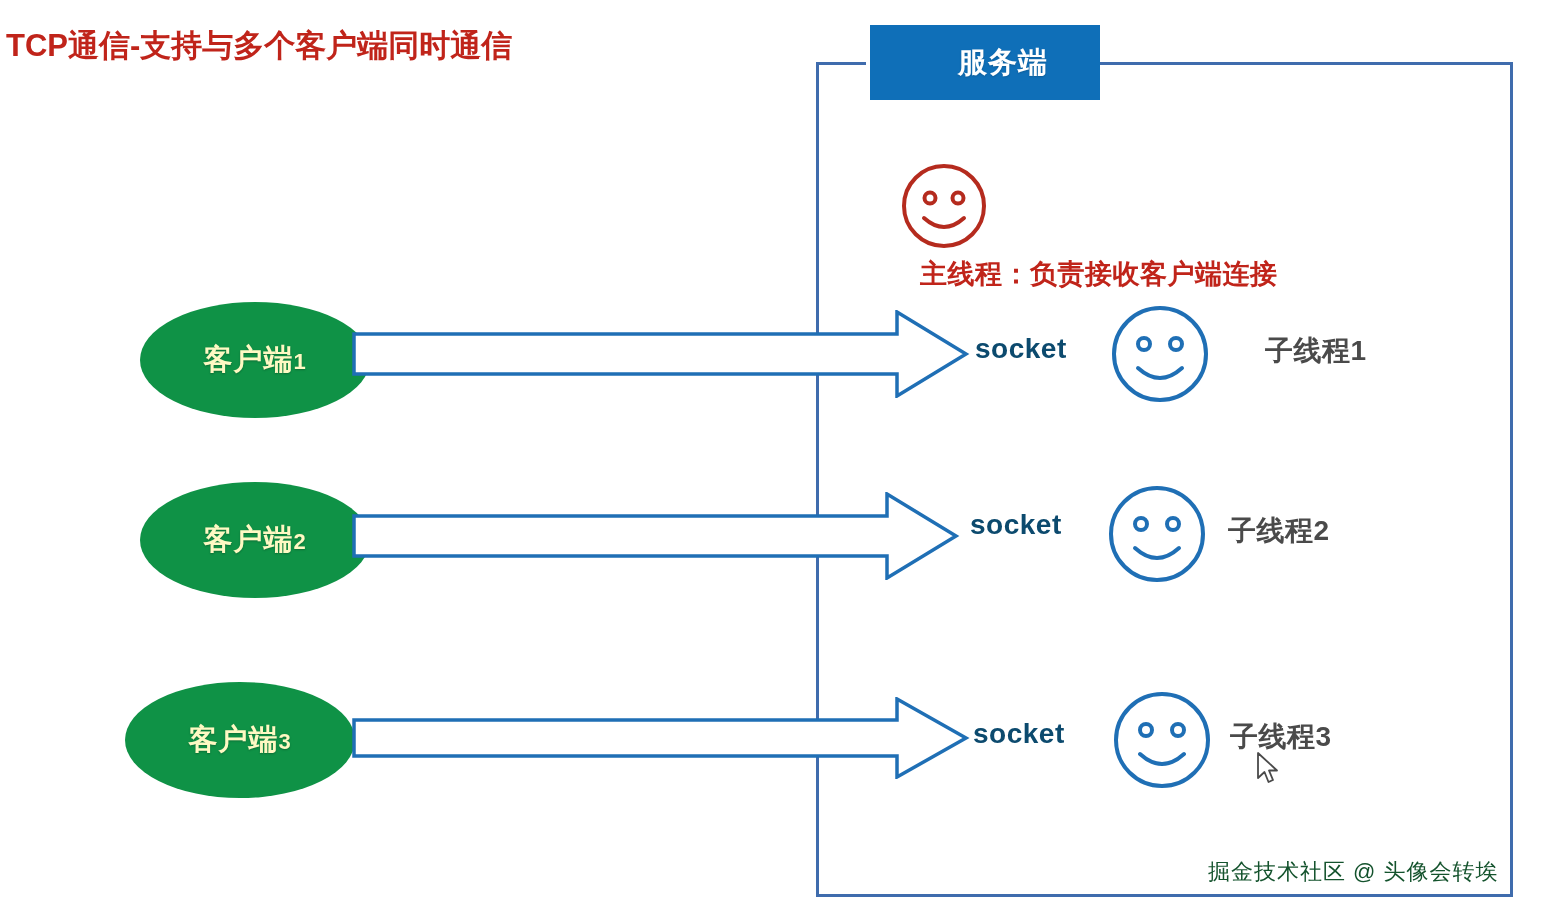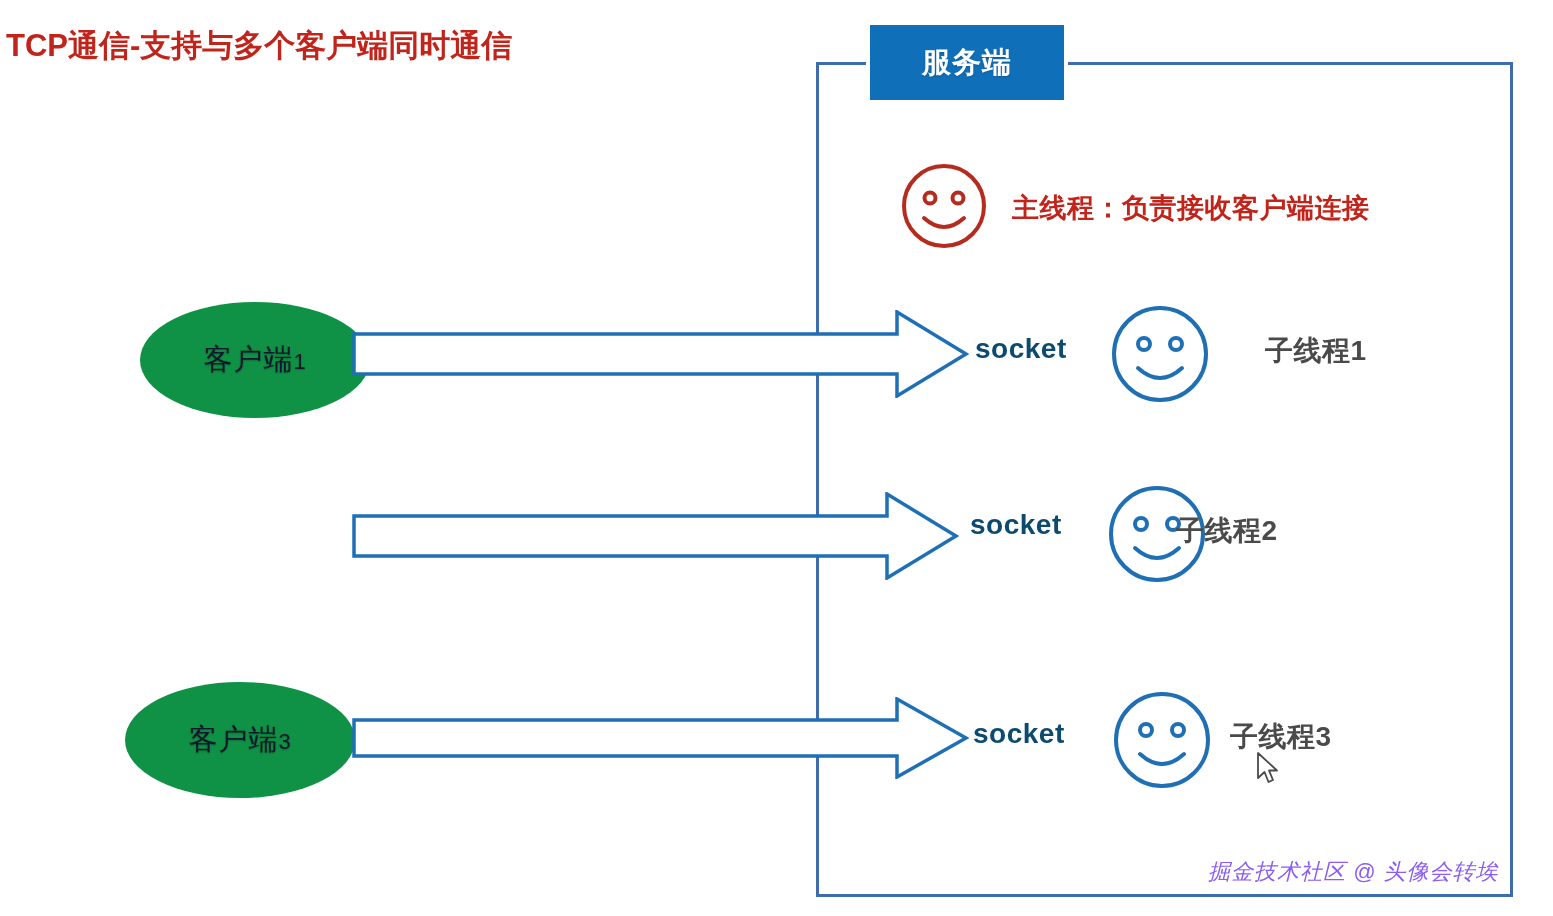--- a/index.html
+++ b/index.html
@@ -44,20 +44,21 @@
   #server-header {
     position: absolute;
     left: 870px;
     top: 25px;
     width: 194px;
     height: 75px;
     background: #0f6fb8;
     display: flex;
     align-items: center;
     justify-content: center;
+    padding-left: 36px;
   }
   #server-header-label {
     color: #ffffff;
     font-size: 29px;
     font-weight: bold;
     letter-spacing: 1px;
     text-shadow: 0 1px 2px rgba(0,0,0,0.18);
   }
   
   .header-notch {
@@ -68,21 +69,22 @@
     height: 12px;
     background: #ffffff;
   }
 
   
   #main-thread-row {
     position: absolute;
     left: 898px;
     top: 160px;
     display: flex;
-    align-items: center;
+    align-items: flex-start;
+    flex-direction: column;
   }
   #main-thread-label {
     margin-left: 22px;
     color: #c0241a;
     font-size: 27px;
     font-weight: bold;
     white-space: nowrap;
     letter-spacing: 0.5px;
   }
 
@@ -91,23 +93,23 @@
     position: absolute;
     width: 230px;
     height: 116px;
     border-radius: 50%;
     background: #0f9246;
     display: flex;
     align-items: center;
     justify-content: center;
   }
   .client-label {
-    color: #0f172a;
+    color: #fef9c3;
     font-size: 29px;
-    font-weight: normal;
+    font-weight: bold;
     letter-spacing: 1px;
     text-shadow: 0 1px 2px rgba(0,0,0,0.25);
     white-space: nowrap;
   }
   .client-label .idx {
     font-size: 22px;
   }
   #client-1 { left: 140px; top: 302px; }
   #client-2 { left: 140px; top: 482px; }
   #client-3 { left: 125px; top: 682px; }
@@ -144,40 +146,39 @@
 
   .thread-label {
     position: absolute;
     color: #4a4a4a;
     font-size: 28px;
     font-weight: bold;
     letter-spacing: 0.5px;
     white-space: nowrap;
   }
   #thread-label-1 { left: 1228px; top: 332px; margin-left: 37px; }
-  #thread-label-2 { left: 1176px; top: 512px; }
+  #thread-label-2 { left: 1228px; top: 512px; }
   #thread-label-3 { left: 1230px; top: 718px; }
 
   
   #mouse-cursor {
     position: absolute;
     left: 1256px;
     top: 752px;
   }
 
   
   #watermark {
     position: absolute;
     left: 1208px;
     top: 857px;
     font-size: 22px;
-    color: #8b5cf6;
+    color: #14532d;
     white-space: nowrap;
     letter-spacing: 1px;
-    font-style: italic;
   }
 </style>
 </head>
 <body>
 
 <div id="canvas">
 
   <div id="page-title">TCP通信-支持与多个客户端同时通信</div>
 
   <div id="server-box"></div>
@@ -194,20 +195,23 @@
         <circle cx="60" cy="38" r="5.5" fill="none" stroke="#b52b1e" stroke-width="4"></circle>
         <path d="M26 58 Q46 76 66 58" fill="none" stroke="#b52b1e" stroke-width="4" stroke-linecap="round"></path>
       </svg>
     </span>
     <span id="main-thread-label">主线程：负责接收客户端连接</span>
   </div>
 
   <div class="client-node" id="client-1">
     <span class="client-label"><span>客户端</span><span class="idx">1</span></span>
   </div>
+  <div class="client-node" id="client-2">
+    <span class="client-label"><span>客户端</span><span class="idx">2</span></span>
+  </div>
   <div class="client-node" id="client-3">
     <span class="client-label"><span>客户端</span><span class="idx">3</span></span>
   </div>
 
   <div class="arrow-wrap" id="arrow-1">
     <svg width="618" height="88" viewBox="0 0 618 88">
       <polygon points="2,24 545,24 545,2 614,44 545,86 545,64 2,64" fill="#ffffff" stroke="#1f6fb5" stroke-width="3.5" stroke-linejoin="miter"></polygon>
     </svg>
   </div>
   <div class="arrow-wrap" id="arrow-2">

